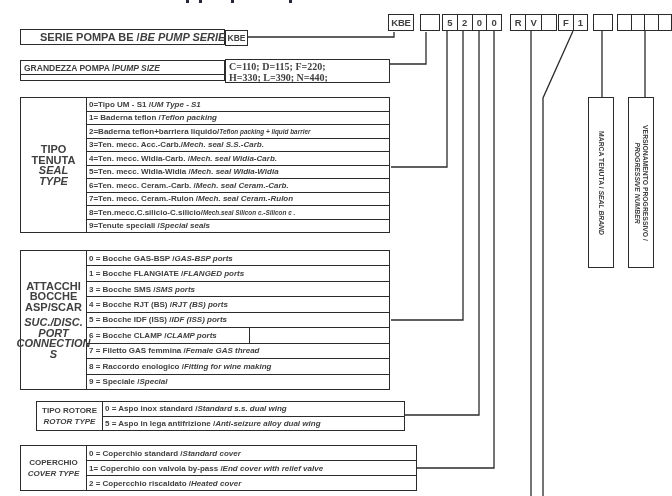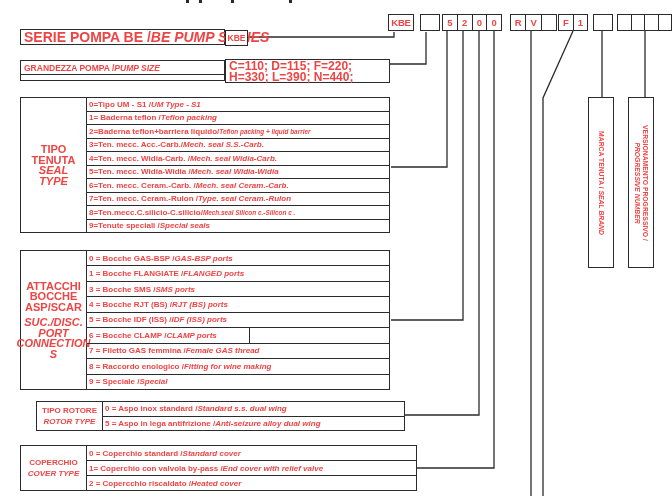--- a/index.html
+++ b/index.html
@@ -1,31 +1,31 @@
 <!DOCTYPE html>
 <html><head>
 <meta charset="utf-8">
 <style>
   html,body{margin:0;padding:0;background:#fff;}
   #page{position:relative;width:672px;height:496px;background:#fff;overflow:hidden;
-        font-family:"Liberation Sans",sans-serif;font-weight:700;color:#ef4444;}
+        font-family:"Liberation Sans",sans-serif;font-weight:700;color:#404040;}
   svg.lines{position:absolute;left:0;top:0;z-index:1;}
   .frag{position:absolute;top:0;width:3px;height:3px;background:#25283a;}
 
   
   .cgroup{position:absolute;top:14px;height:17px;border:1.4px solid #2b2b2b;display:flex;background:#fff;z-index:2;box-sizing:border-box;}
   .ccell{flex:1;display:flex;align-items:center;justify-content:center;font-size:9.5px;letter-spacing:-0.2px;}
   .ccell + .ccell{border-left:1.2px solid #2b2b2b;}
 
   
   .hbox{position:absolute;border:1.4px solid #2b2b2b;box-sizing:border-box;background:#fff;z-index:2;}
-  .hlabel-text{display:flex;align-items:center;padding-left:3px;white-space:nowrap;font-size:14px;height:100%;}
+  .hlabel-text{display:flex;align-items:center;padding-left:3px;white-space:nowrap;font-size:11px;height:100%;margin-left:16px;}
   .size-label-text{height:13px;border-bottom:1.2px solid #2b2b2b;display:flex;align-items:center;padding-left:3px;white-space:nowrap;font-size:8.5px;}
   .kbe-val{display:flex;align-items:center;justify-content:center;font-size:8.5px;height:100%;}
-  .size-val{font-size:12px;line-height:11px;padding:1px 0 0 3px;white-space:nowrap;}
+  .size-val{font-size:10px;line-height:11px;padding:1px 0 0 3px;white-space:nowrap;font-family:Liberation Serif, serif;}
 
   .en{font-style:italic;}
   .sm{font-size:6.4px;}
 
   
   .table{position:absolute;border:1.4px solid #2b2b2b;display:flex;box-sizing:border-box;background:#fff;z-index:2;}
   .label-cell{width:66px;border-right:1.2px solid #2b2b2b;display:flex;flex-direction:column;
               justify-content:center;align-items:center;text-align:center;
               font-size:11px;line-height:10.5px;white-space:pre-line;box-sizing:border-box;}
   .label-cell .it-block{white-space:pre-line;}
@@ -171,21 +171,21 @@
           <span class="en">Mech. seal Widia-Widia</span>
         </div>
 
         <div class="trow">
           <span>6=Ten. mecc. Ceram.-Carb. / </span>
           <span class="en">Mech. seal Ceram.-Carb.</span>
         </div>
 
         <div class="trow">
           <span>7=Ten. mecc. Ceram.-Rulon / </span>
-          <span class="en">Type. seal Ceram.-Rulon</span>
+          <span class="en">Mech. seal Ceram.-Rulon</span>
         </div>
 
         <div class="trow">
           <span>8=Ten.mecc.C.silicio-C.silicio/</span>
           <span class="en sm">Mech.seal Silicon c.-Silicon c .</span>
         </div>
 
         <div class="trow">
           <span>9=Tenute speciali / </span>
           <span class="en">Special seals</span>

